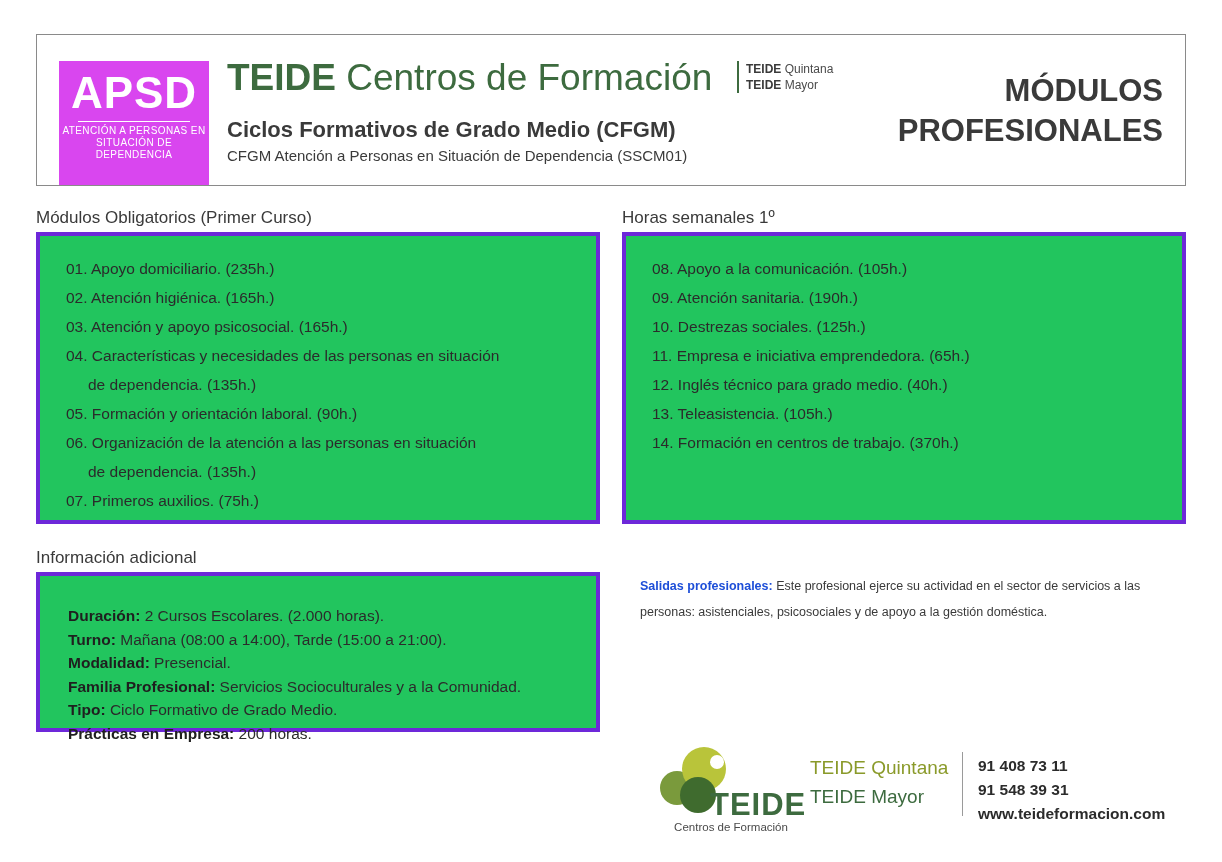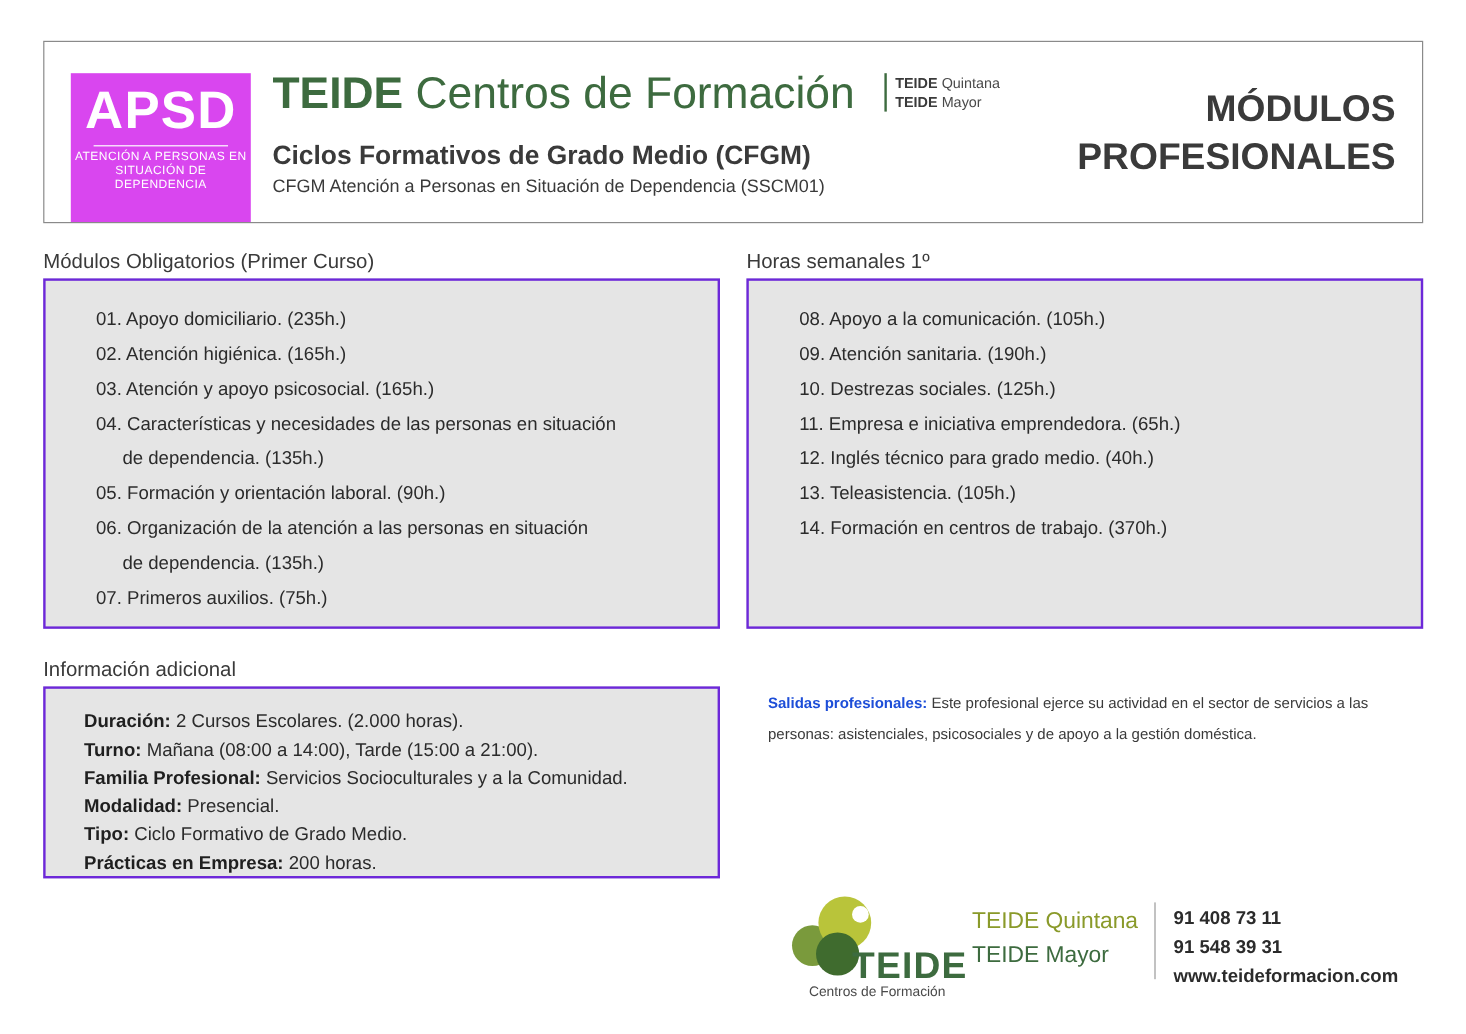--- a/index.html
+++ b/index.html
@@ -118,24 +118,23 @@
     font-size: 17px;
     color: #3a3a3a;
   }
   #label-left  { left: 36px;  top: 208px; }
   #label-right { left: 622px; top: 208px; }
   #label-info  { left: 36px;  top: 548px; }
 
   
   .box {
     position: absolute;
-    border: 2px solid #6d28d9;
+    border: 4px solid #6d28d9;
     box-sizing: border-box;
-    background: #e5e5e5;
-    padding-left: 16px;
+    background: #22c55e;
   }
   #box-left  { left: 36px;  top: 232px; width: 564px; height: 292px; }
   #box-right { left: 622px; top: 232px; width: 564px; height: 292px; }
   #box-info  { left: 36px;  top: 572px; width: 564px; height: 160px; }
 
   .mod-list {
     list-style: none;
     margin: 0;
     padding: 18px 0 0 0;
   }
@@ -146,21 +145,21 @@
     padding: 0 20px 0 26px;
     text-indent: 0;
   }
   .mod-list li .cont {
     display: block;
     padding-left: 22px;
   }
 
   .info-list {
     list-style: none;
-    margin: 2px;
+    margin: 14px;
     padding: 14px 0 0 0;
   }
   .info-list li {
     font-size: 15.5px;
     line-height: 23.5px;
     color: #2b2b2b;
     padding: 0 14px 0 14px;
   }
   .info-list li b { color: #1f1f1f; }
 
@@ -301,22 +300,22 @@
     <li><span>12. Inglés técnico para grado medio. (40h.)</span></li>
     <li><span>13. Teleasistencia. (105h.)</span></li>
     <li><span>14. Formación en centros de trabajo. (370h.)</span></li>
   </ul>
 </div>
 
 <div class="box" id="box-info">
   <ul class="info-list">
     <li><b>Duración:</b><span> 2 Cursos Escolares. (2.000 horas).</span></li>
     <li><b>Turno:</b><span> Mañana (08:00 a 14:00), Tarde (15:00 a 21:00).</span></li>
+    <li><b>Modalidad:</b><span> Presencial.</span></li>
     <li><b>Familia Profesional:</b><span> Servicios Socioculturales y a la Comunidad.</span></li>
-    <li><b>Modalidad:</b><span> Presencial.</span></li>
     <li><b>Tipo:</b><span> Ciclo Formativo de Grado Medio.</span></li>
     <li><b>Prácticas en Empresa:</b><span> 200 horas.</span></li>
   </ul>
 </div>
 
 <div class="salidas">
   <b>Salidas profesionales:</b><span> Este profesional ejerce su actividad en el sector de servicios a las personas: asistenciales, psicosociales y de apoyo a la gestión doméstica.</span>
 </div>
 
 <div class="footer-logo">

